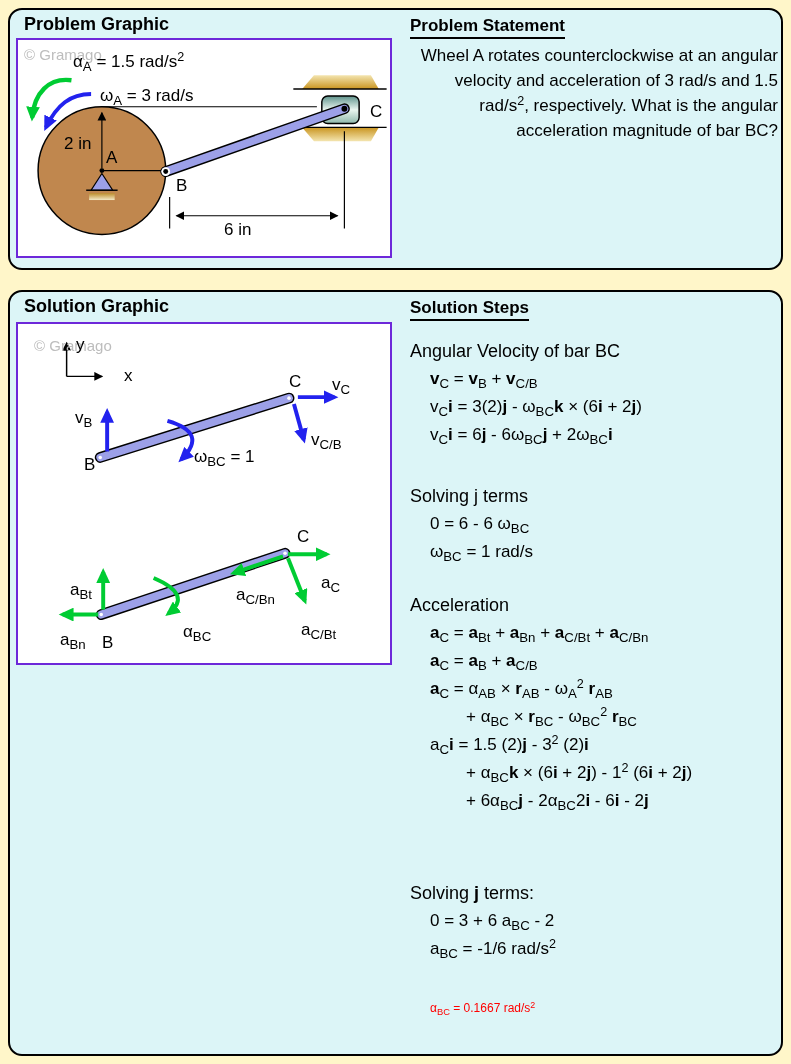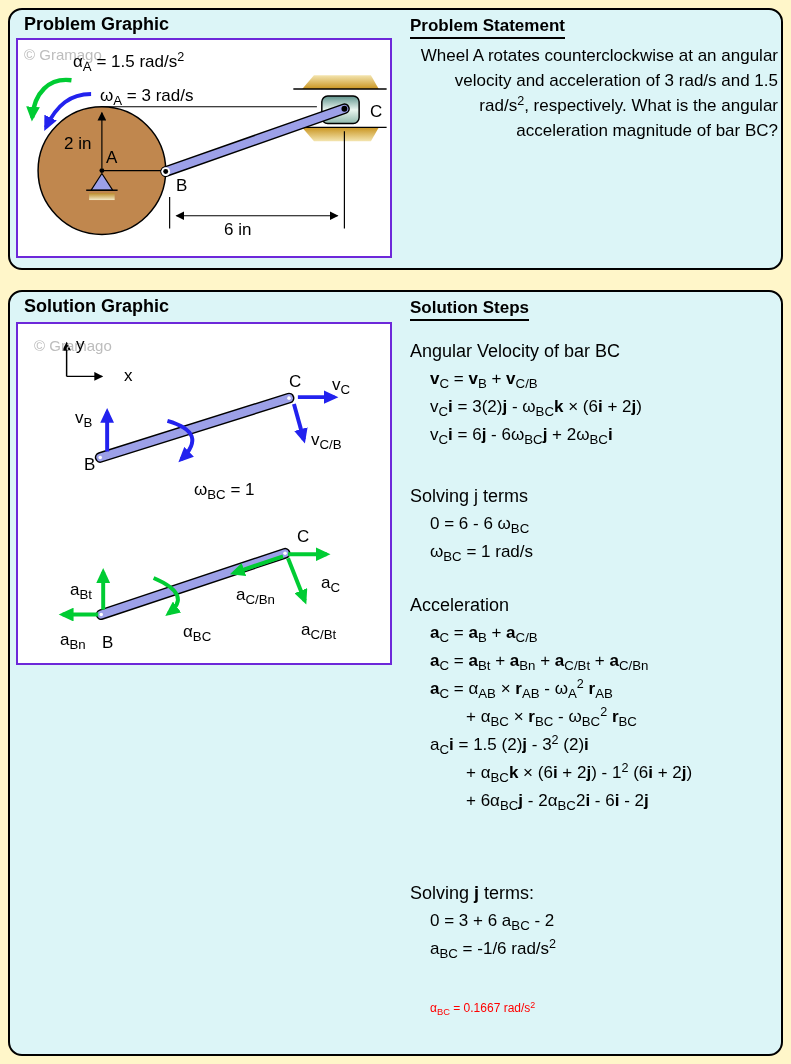--- a/index.html
+++ b/index.html
@@ -177,21 +177,21 @@
       <line x1="273" y1="237" x2="290" y2="280" stroke="#00CC33" stroke-width="4" marker-end="url(#mkg2)"></line>
     </svg>
     <div class="watermark" style="left:16px;top:13px;">© Gramago</div>
     <div class="dlabel" style="left:58px;top:11px;">y</div>
     <div class="dlabel" style="left:106px;top:42px;">x</div>
     <div class="dlabel" style="left:57px;top:84px;">v<sub>B</sub></div>
     <div class="dlabel" style="left:66px;top:131px;">B</div>
     <div class="dlabel" style="left:271px;top:48px;">C</div>
     <div class="dlabel" style="left:314px;top:51px;">v<sub>C</sub></div>
     <div class="dlabel" style="left:293px;top:106px;">v<sub>C/B</sub></div>
-    <div class="dlabel" style="left:176px;top:123px;margin-top:33px;">ω<sub>BC</sub> = 1</div>
+    <div class="dlabel" style="left:176px;top:123px;">ω<sub>BC</sub> = 1</div>
     <div class="dlabel" style="left:279px;top:203px;">C</div>
     <div class="dlabel" style="left:52px;top:256px;">a<sub>Bt</sub></div>
     <div class="dlabel" style="left:42px;top:306px;">a<sub>Bn</sub></div>
     <div class="dlabel" style="left:84px;top:309px;">B</div>
     <div class="dlabel" style="left:165px;top:298px;">α<sub>BC</sub></div>
     <div class="dlabel" style="left:218px;top:261px;">a<sub>C/Bn</sub></div>
     <div class="dlabel" style="left:303px;top:249px;">a<sub>C</sub></div>
     <div class="dlabel" style="left:283px;top:296px;">a<sub>C/Bt</sub></div>
   </div>
 
@@ -203,22 +203,22 @@
     <div class="sec-h">Angular Velocity of bar BC</div>
     <div class="eq"><b>v</b><sub>C</sub> = <b>v</b><sub>B</sub> + <b>v</b><sub>C/B</sub></div>
     <div class="eq">v<sub>C</sub><b>i</b> = 3(2)<b>j</b> - ω<sub>BC</sub><b>k</b> × (6<b>i</b> + 2<b>j</b>)</div>
     <div class="eq">v<sub>C</sub><b>i</b> = 6<b>j</b> - 6ω<sub>BC</sub><b>j</b> + 2ω<sub>BC</sub><b>i</b></div>
 
     <div class="sec-h m-sec2">Solving j terms</div>
     <div class="eq">0 = 6 - 6 ω<sub>BC</sub></div>
     <div class="eq">ω<sub>BC</sub> = 1 rad/s</div>
 
     <div class="sec-h m-sec3">Acceleration</div>
+    <div class="eq"><b>a</b><sub>C</sub> = <b>a</b><sub>Bt</sub> + <b>a</b><sub>Bn</sub> + <b>a</b><sub>C/Bt</sub> + <b>a</b><sub>C/Bn</sub></div>
     <div class="eq"><b>a</b><sub>C</sub> = <b>a</b><sub>B</sub> + <b>a</b><sub>C/B</sub></div>
-    <div class="eq"><b>a</b><sub>C</sub> = <b>a</b><sub>Bt</sub> + <b>a</b><sub>Bn</sub> + <b>a</b><sub>C/Bt</sub> + <b>a</b><sub>C/Bn</sub></div>
     <div class="eq"><b>a</b><sub>C</sub> = α<sub>AB</sub> × <b>r</b><sub>AB</sub> - ω<sub>A</sub><sup>2</sup> <b>r</b><sub>AB</sub></div>
     <div class="eq cont">+ α<sub>BC</sub> × <b>r</b><sub>BC</sub> - ω<sub>BC</sub><sup>2</sup> <b>r</b><sub>BC</sub></div>
     <div class="eq">a<sub>C</sub><b>i</b> = 1.5 (2)<b>j</b> - 3<sup>2</sup> (2)<b>i</b></div>
     <div class="eq cont">+ α<sub>BC</sub><b>k</b> × (6<b>i</b> + 2<b>j</b>) - 1<sup>2</sup> (6<b>i</b> + 2<b>j</b>)</div>
     <div class="eq cont">+ 6α<sub>BC</sub><b>j</b> - 2α<sub>BC</sub>2<b>i</b> - 6<b>i</b> - 2<b>j</b></div>
 
     <div class="sec-h m-sec4">Solving <b>j</b> terms:</div>
     <div class="eq">0 = 3 + 6 a<sub>BC</sub> - 2</div>
     <div class="eq">a<sub>BC</sub> = -1/6 rad/s<sup>2</sup></div>
 

